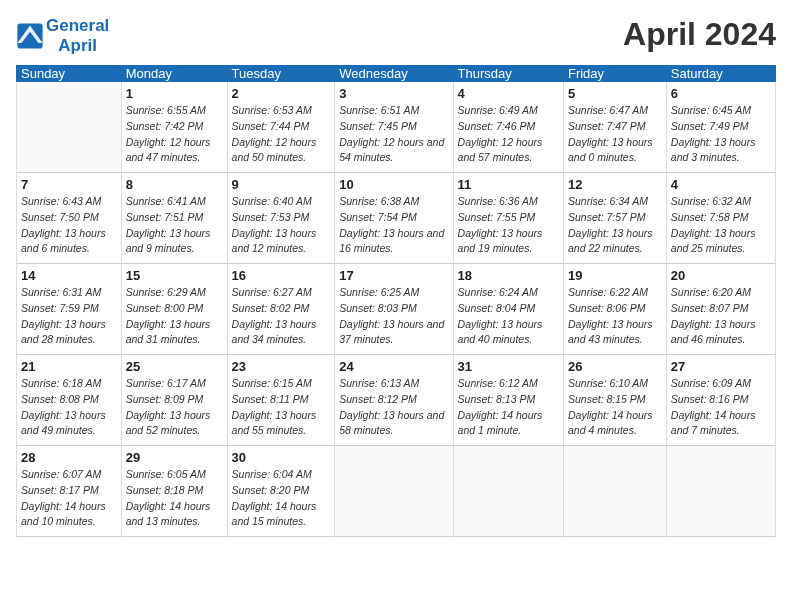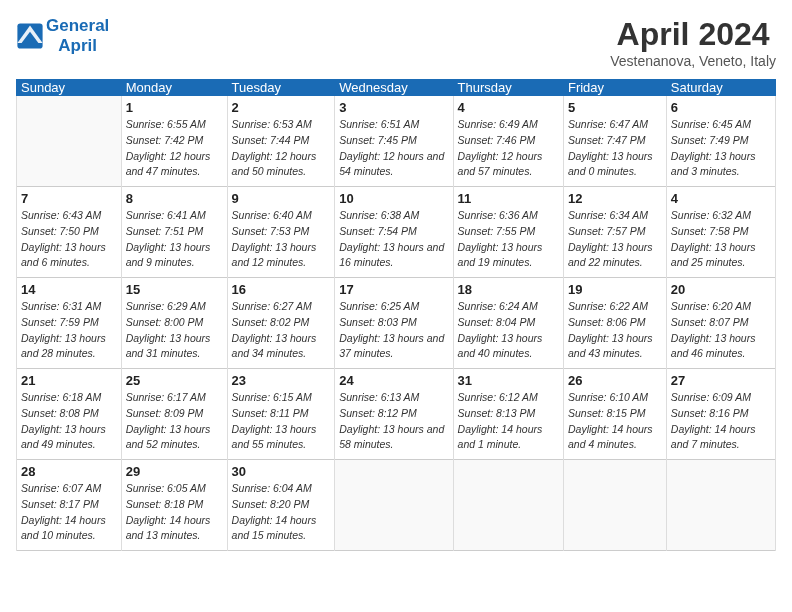--- a/index.html
+++ b/index.html
@@ -20,21 +20,21 @@
       display: flex;
       align-items: center;
       text-align: center;
     }
     .logo-icon {
       width: 28px;
       height: 28px;
       margin-right: 2px;
     }
     .title-block {
-      text-align: center;
+      text-align: left;
     }
     .month-title {
       font-size: 32px;
       font-weight: bold;
       color: #333;
     }
     .location {
       font-size: 14px;
       color: #555;
     }
@@ -89,21 +89,20 @@
       <polygon points="20,5 38,30 2,30" fill="#ffffff" opacity="0.9"></polygon>
       <polygon points="20,14 32,30 8,30" fill="#1a6bb5"></polygon>
     </svg>
     <div style="display:flex;flex-direction:column;line-height:1.15;">
       <span style="font-size:17px;font-weight:bold;color:#1a6bb5;">General</span>
       <span style="font-size:17px;font-weight:bold;color:#1a6bb5;">April</span>
     </div>
   </div>
   <div class="title-block">
     <div class="month-title">April 2024</div>
-    <div class="location">Vestenanova, Veneto, Italy</div>
   </div>
 </div>
 
 <table>
   <thead>
     <tr id="thead-row">
     <th>Sunday</th>
         <th>Monday</th>
         <th>Tuesday</th>
         <th>Wednesday</th>

